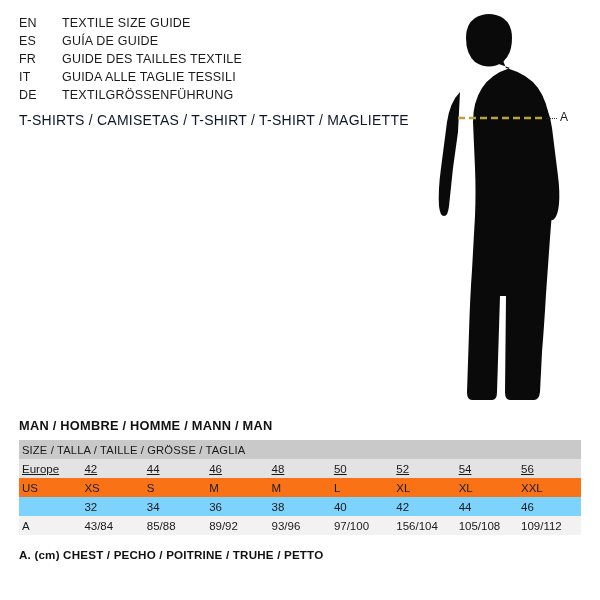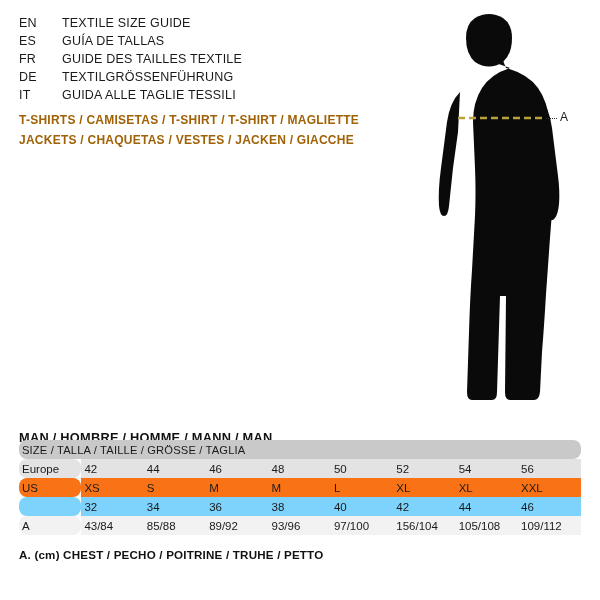--- a/index.html
+++ b/index.html
@@ -45,25 +45,25 @@
   }
 
   
   .cat-block {
     position: absolute;
     left: 19px;
     top: 110px;
     width: 400px;
   }
   .cat-line {
-    font-size: 12px;
-    font-weight: bold;
+    font-size: 14px;
+    font-weight: normal;
     letter-spacing: 0.25px;
     line-height: 20px;
-    color: #a16207;
+    color: #0f172a;
     white-space: nowrap;
   }
 
   
   .figure-wrap {
     position: absolute;
     left: 400px;
     top: 10px;
     width: 200px;
     height: 400px;
@@ -85,21 +85,21 @@
     top: 108px;
     width: 11px;
     height: 0;
     border-top: 1px dotted #333;
   }
 
   
   .section-title {
     position: absolute;
     left: 19px;
-    top: 430px;
+    top: 418px;
     font-size: 12.8px;
     font-weight: bold;
     letter-spacing: 0.25px;
     color: #111;
   }
 
   .table-wrap {
     position: absolute;
     left: 19px;
     top: 440px;
@@ -118,26 +118,26 @@
     text-align: left;
     font-weight: normal;
     color: #1a1a1a;
     vertical-align: middle;
   }
   .row-head td, .row-head th {
     background: #c9c9c9;
     font-size: 11.2px;
     letter-spacing: 0.15px;
   }
-  .row-a { background: #e3e3e3; }
+  .row-a { background: #e3e3e3; text-decoration: underline; }
   .row-b { background: #f97316; }
   .row-c { background: #7dd3fc; }
   .row-d { background: #f2f2f2; }
 
-  .col-label { width: 84px; padding-left: 3px !important; border-radius: 8px; }
+  .col-label { width: 84px; padding-left: 3px !important; }
   .cell { padding-left: 3px !important; }
 
   .footnote {
     position: absolute;
     left: 19px;
     top: 548px;
     font-size: 11.6px;
     font-weight: bold;
     letter-spacing: 0.2px;
     color: #111;
@@ -148,39 +148,38 @@
 
 <div class="page">
 
   <div class="lang-block">
     <div class="lang-row">
       <span class="lang-code">EN</span>
       <span class="lang-text">TEXTILE SIZE GUIDE</span>
     </div>
     <div class="lang-row">
       <span class="lang-code">ES</span>
-      <span class="lang-text">GUÍA DE TALLAS</span>
+      <span class="lang-text">GUÍA DE GUIDE</span>
     </div>
     <div class="lang-row">
       <span class="lang-code">FR</span>
       <span class="lang-text">GUIDE DES TAILLES TEXTILE</span>
     </div>
     <div class="lang-row">
+      <span class="lang-code">IT</span>
+      <span class="lang-text">GUIDA ALLE TAGLIE TESSILI</span>
+    </div>
+    <div class="lang-row">
       <span class="lang-code">DE</span>
       <span class="lang-text">TEXTILGRÖSSENFÜHRUNG</span>
     </div>
-    <div class="lang-row">
-      <span class="lang-code">IT</span>
-      <span class="lang-text">GUIDA ALLE TAGLIE TESSILI</span>
-    </div>
   </div>
 
   <div class="cat-block">
     <div class="cat-line">T-SHIRTS / CAMISETAS / T-SHIRT / T-SHIRT / MAGLIETTE</div>
-    <div class="cat-line">JACKETS / CHAQUETAS / VESTES / JACKEN / GIACCHE</div>
   </div>
 
   <div class="figure-wrap">
     <svg width="200" height="400" viewBox="0 0 200 400" xmlns="http://www.w3.org/2000/svg">
       <g fill="#0a0a0a">
 
         <path d="M75 8 q14 -8 28 0 q9 6 9 20 q0 16 -9 24 q-14 9 -28 0 q-9 -8 -9 -24 q0 -14 9 -20 Z"></path>
 
         <path d="M82 48 h20 l4 10 q22 6 32 20 q10 14 11 34 l3 60 q1 26 -2 56 l-4 56 q-2 34 -4 58 l-2 40 q-1 8 -6 8 h-24 q-5 0 -5 -8 l1 -96 l-6 0 l-3 96 q0 8 -5 8 h-20 q-5 0 -5 -8 l2 -60 q1 -34 3 -62 l3 -54 q1 -24 0 -48 l-2 -46 q0 -20 9 -34 q9 -14 28 -20 Z"></path>
 

